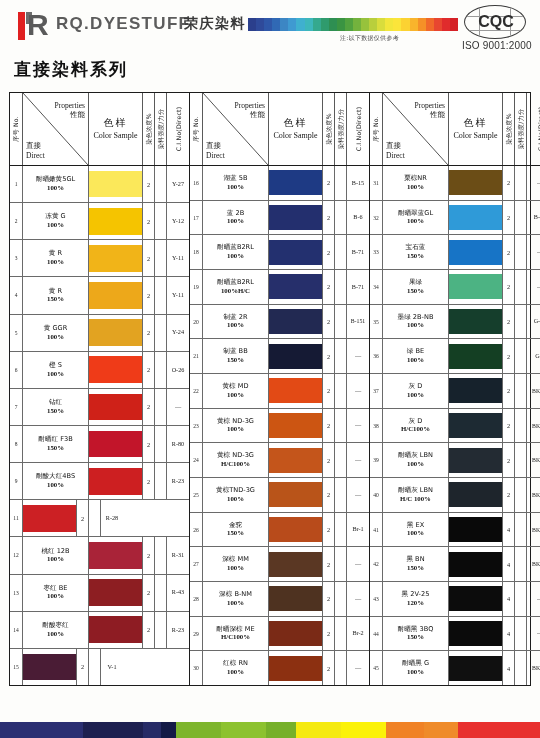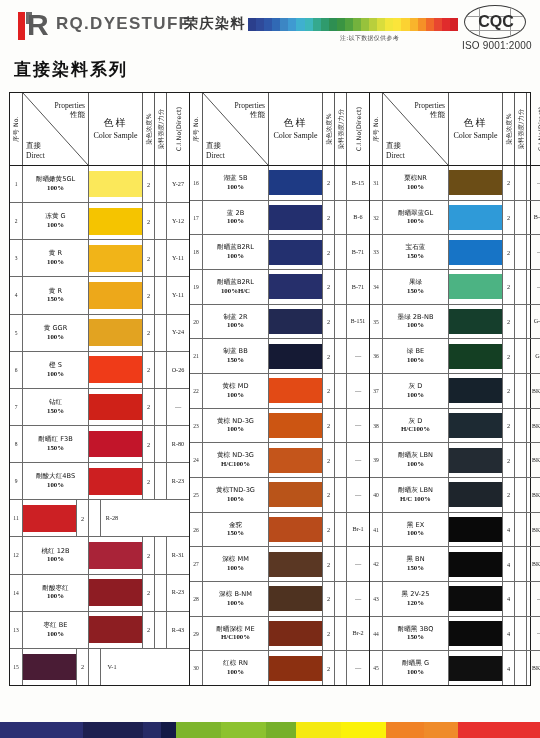--- a/index.html
+++ b/index.html
@@ -473,44 +473,44 @@
               <span class="pc">100%</span>
             </div>
             <div class="c-swatch cell-sw">
               <div class="swatch" style="background:#a92338"></div>
             </div>
             <div class="c-conc cell-num">2</div>
             <div class="c-str cell-num"></div>
             <div class="c-ci cell-ci">R-31</div>
           </div>
           <div class="trow">
+            <div class="c-no cell-no">13</div>
+            <div class="c-name cell-name">
+              <span class="nm">枣红 BE</span>
+              <span class="pc">100%</span>
+            </div>
+            <div class="c-swatch cell-sw">
+              <div class="swatch" style="background:#8d1e22"></div>
+            </div>
+            <div class="c-conc cell-num">2</div>
+            <div class="c-str cell-num"></div>
+            <div class="c-ci cell-ci">R-43</div>
+          </div>
+          <div class="trow">
             <div class="c-no cell-no">14</div>
             <div class="c-name cell-name">
               <span class="nm">耐酸枣红</span>
               <span class="pc">100%</span>
             </div>
             <div class="c-swatch cell-sw">
               <div class="swatch" style="background:#8e1c23"></div>
             </div>
             <div class="c-conc cell-num">2</div>
             <div class="c-str cell-num"></div>
             <div class="c-ci cell-ci">R-23</div>
-          </div>
-          <div class="trow">
-            <div class="c-no cell-no">13</div>
-            <div class="c-name cell-name">
-              <span class="nm">枣红 BE</span>
-              <span class="pc">100%</span>
-            </div>
-            <div class="c-swatch cell-sw">
-              <div class="swatch" style="background:#8d1e22"></div>
-            </div>
-            <div class="c-conc cell-num">2</div>
-            <div class="c-str cell-num"></div>
-            <div class="c-ci cell-ci">R-43</div>
           </div>
           <div class="trow">
             <div class="c-no cell-no">15</div>
             <div class="c-swatch cell-sw">
               <div class="swatch" style="background:#4a1c35"></div>
             </div>
             <div class="c-conc cell-num">2</div>
             <div class="c-str cell-num"></div>
             <div class="c-ci cell-ci">V-1</div>
           </div>

